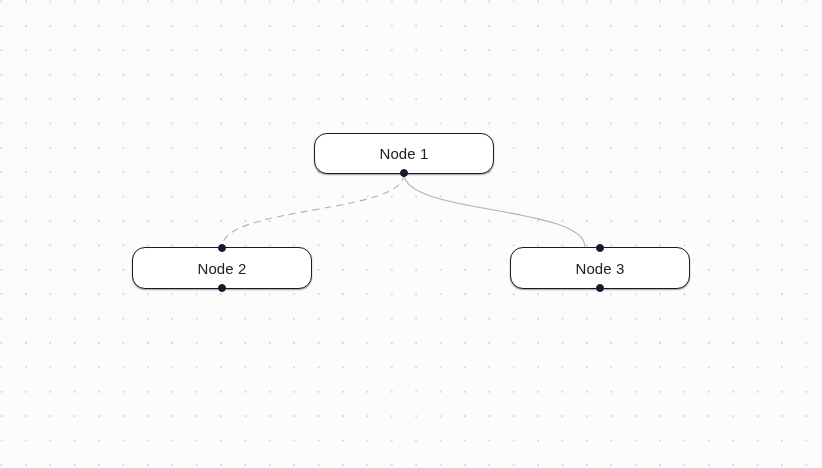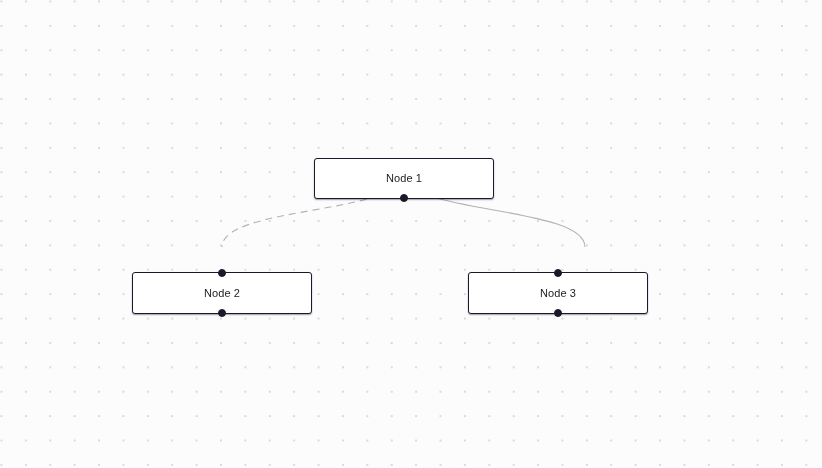--- a/index.html
+++ b/index.html
@@ -32,33 +32,32 @@
     width: 822px;
     height: 468px;
     pointer-events: none;
   }
 
   .rf-node {
     position: absolute;
     box-sizing: border-box;
     background: #ffffff;
     border: 1px solid #1a192b;
-    border-radius: 3px;
+    border-radius: 13px;
     color: #222222;
-    font-size: 11px;
+    font-size: 15px;
     line-height: 1;
     letter-spacing: 0.1px;
     display: flex;
     align-items: center;
     justify-content: center;
     text-align: center;
     box-shadow: 0 1px 1.5px rgba(26,25,43,0.42);
     cursor: grab;
     user-select: none;
-    margin-top: 25px;
   }
 
   .rf-handle {
     position: absolute;
     width: 8px;
     height: 8px;
     border-radius: 50%;
     background: #1a192b;
     border: 1px solid #1a192b;
     box-sizing: border-box;
@@ -98,19 +97,19 @@
     <span>Node 1</span>
     <span class="rf-handle bottom"></span>
   </div>
 
   <div class="rf-node" id="node-2" style="left:132px; top:247px; width:180px; height:42px;text-align:center;">
     <span>Node 2</span>
     <span class="rf-handle top"></span>
     <span class="rf-handle bottom"></span>
   </div>
 
-  <div class="rf-node" id="node-3" style="left:468px; top:247px; width:180px; height:42px;">
+  <div class="rf-node" id="node-3" style="left:510px; top:247px; width:180px; height:42px;">
     <span>Node 3</span>
     <span class="rf-handle top"></span>
     <span class="rf-handle bottom"></span>
   </div>
 
 </div>
 
 </body></html>

